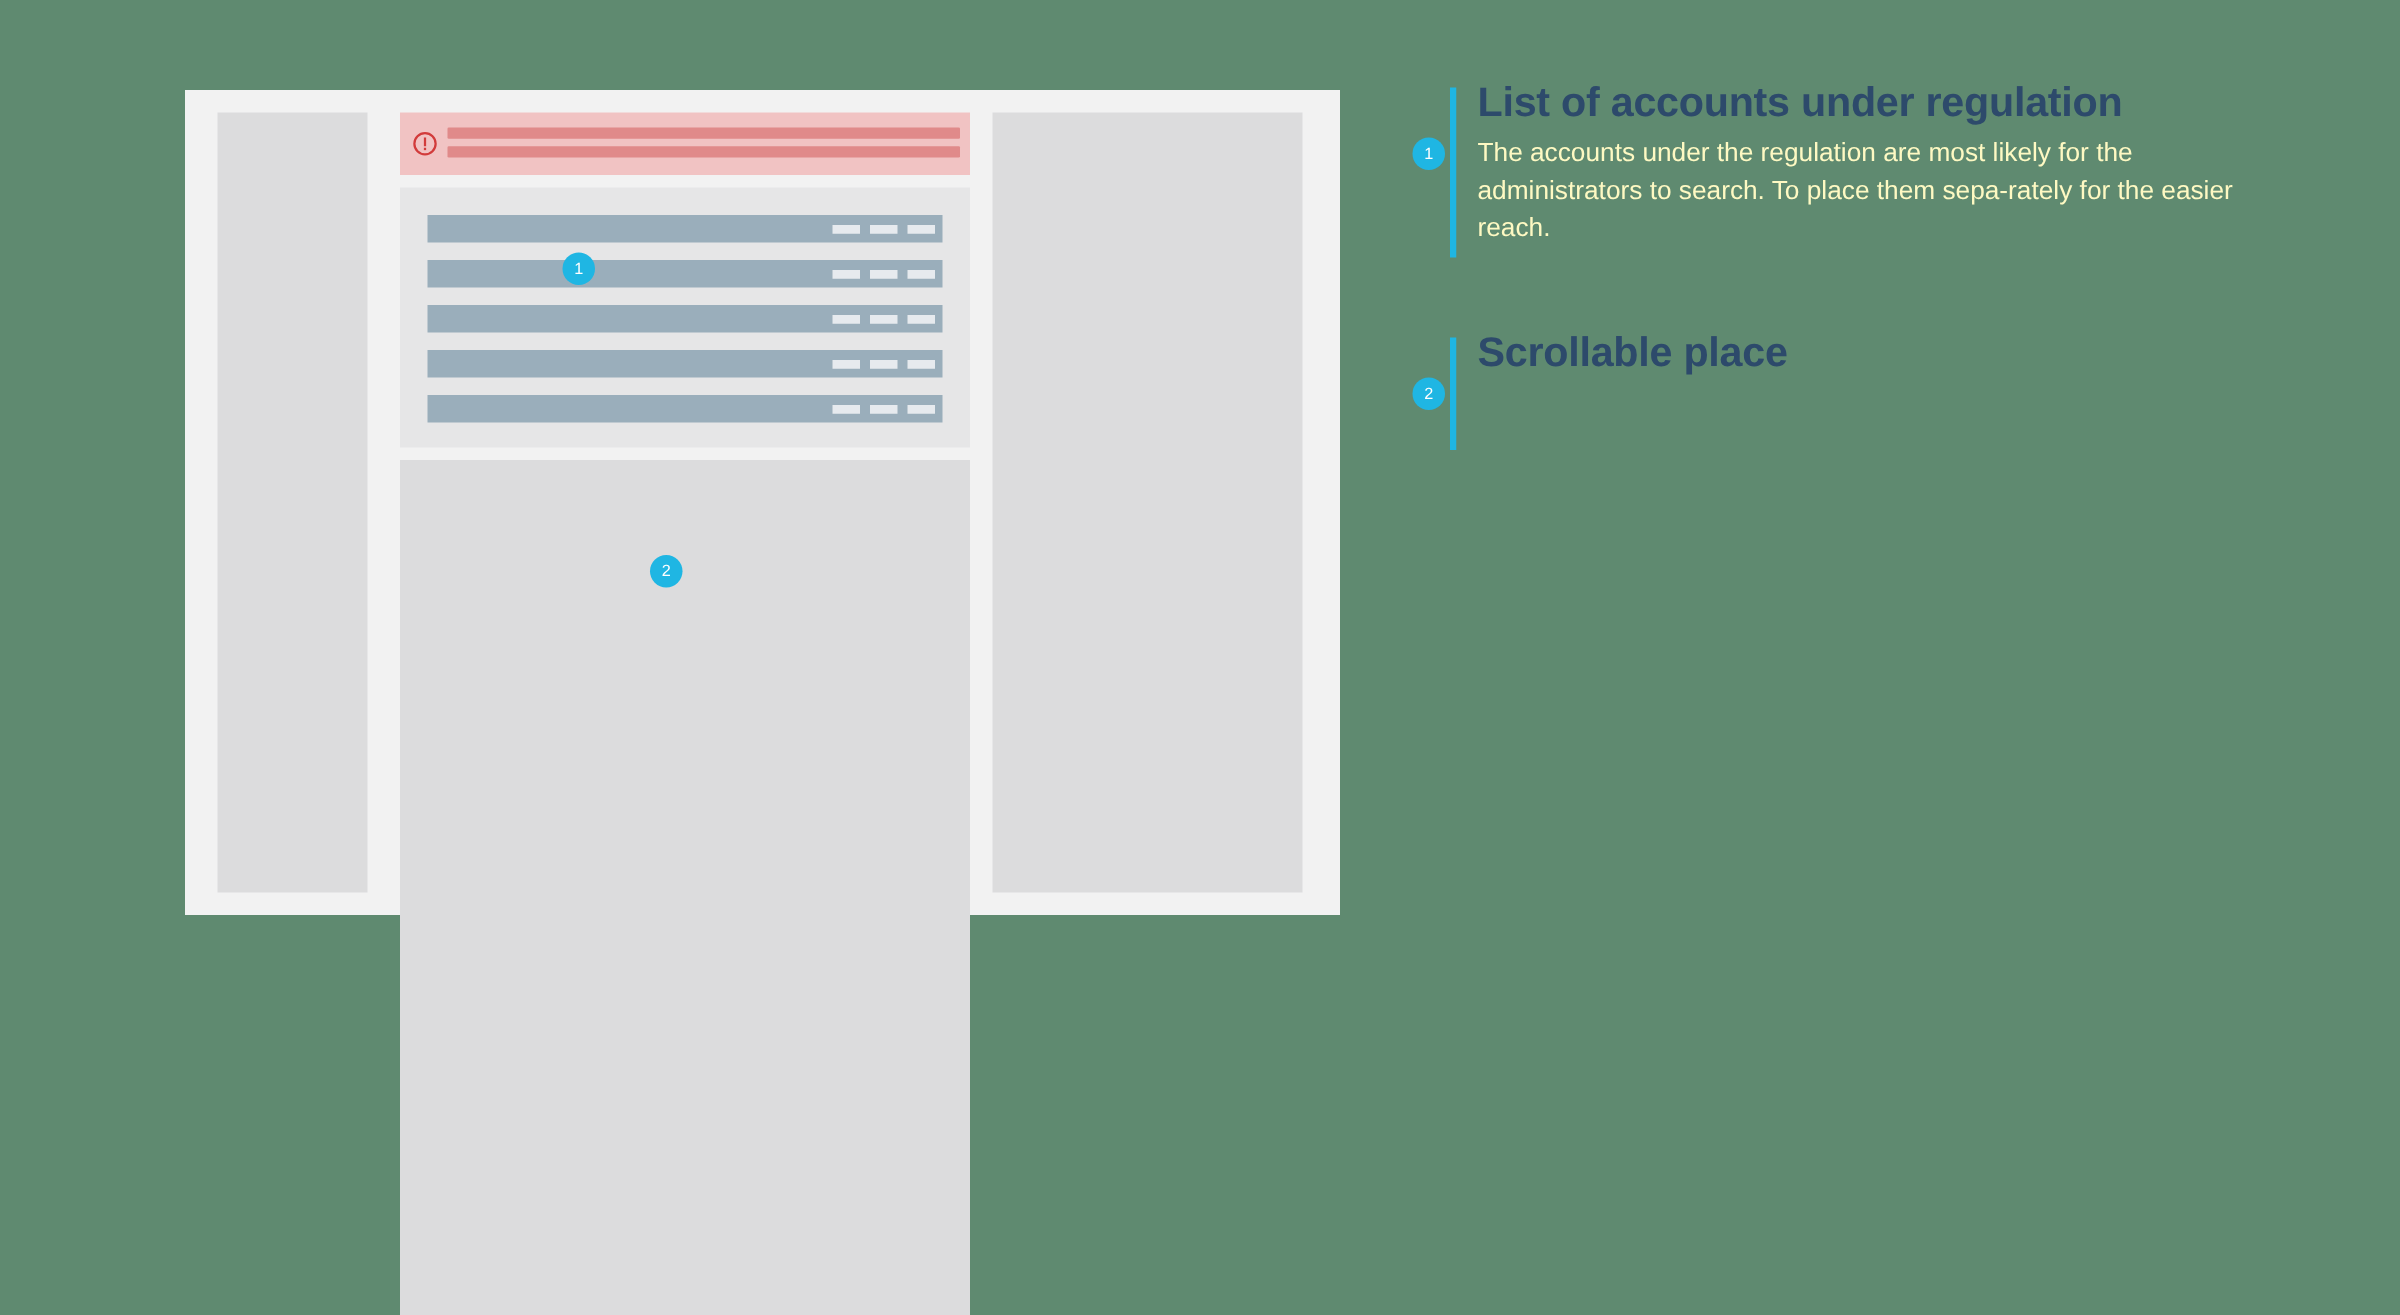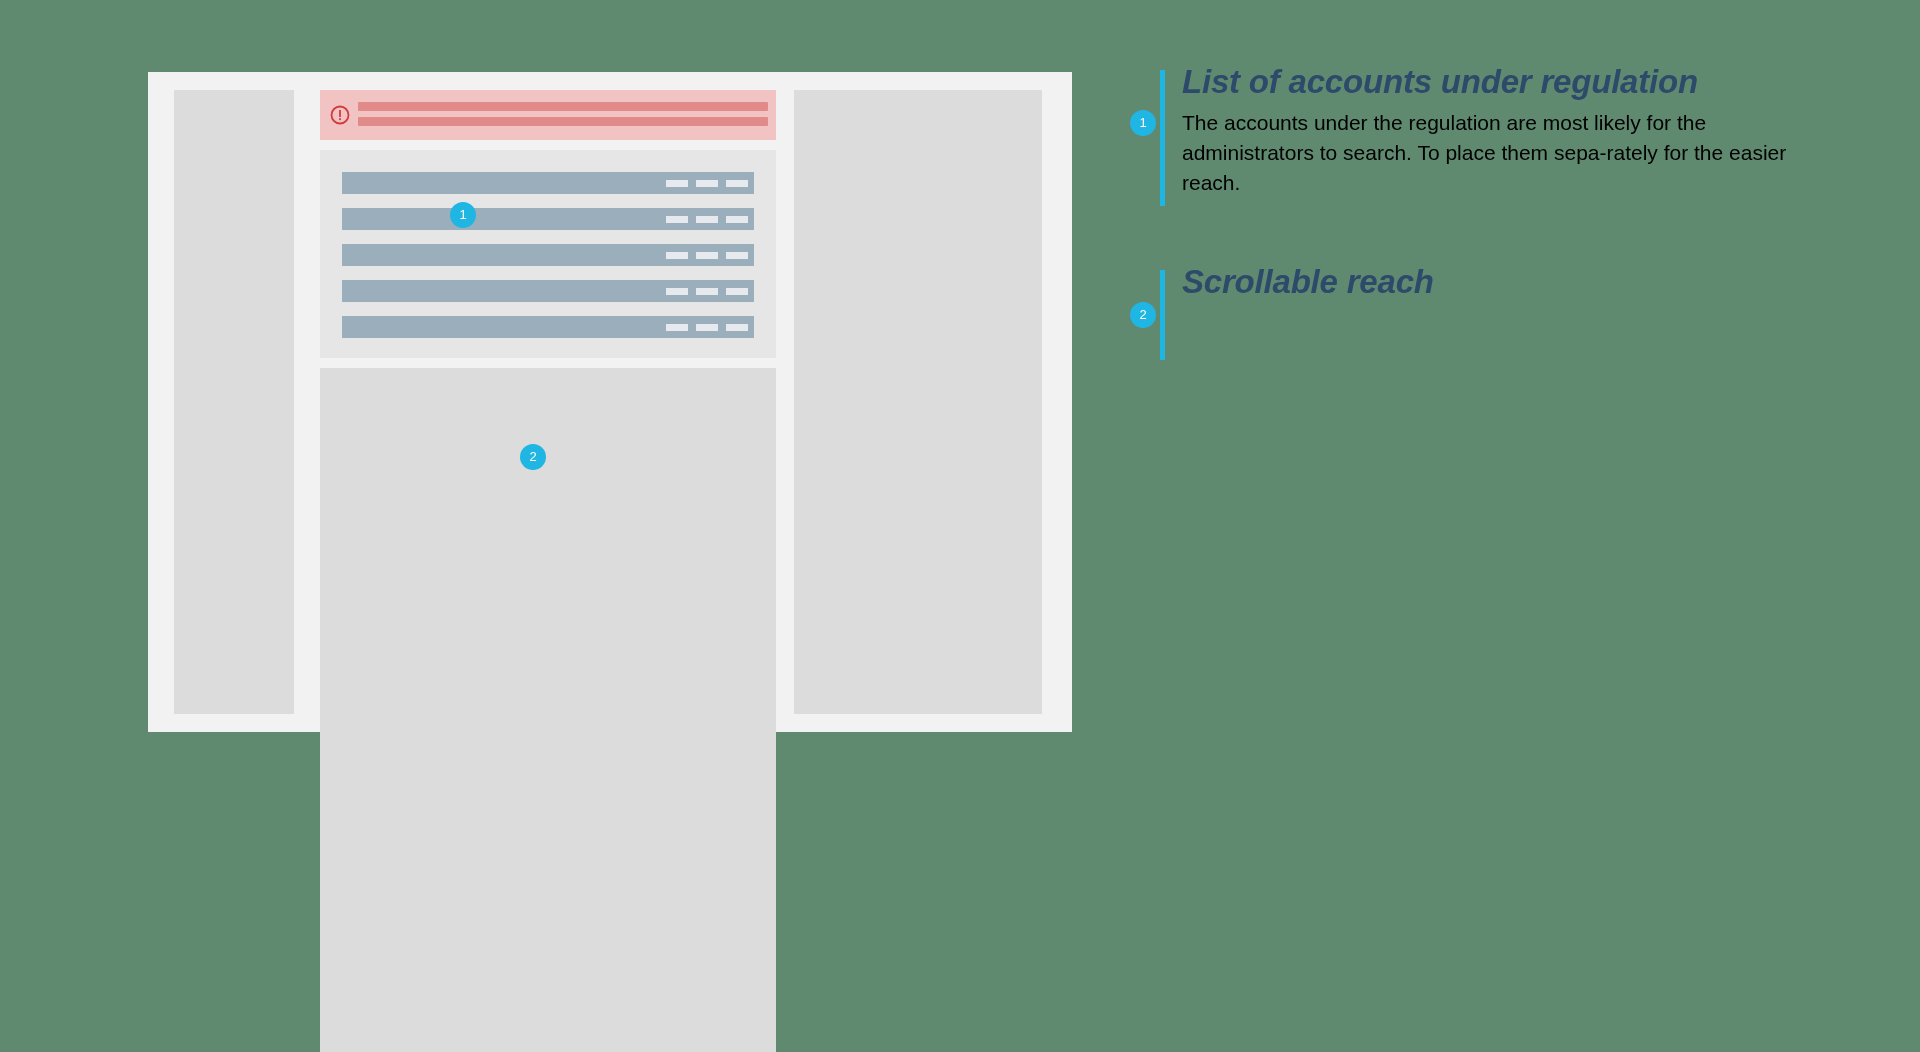--- a/index.html
+++ b/index.html
@@ -161,24 +161,23 @@
   .ann-body {
     margin-left: 52px;
   }
   .ann-title {
     color: #2d4a6b;
     font-size: 33px;
     font-weight: bold;
     line-height: 40px;
     margin: 0 0 6px 0;
     letter-spacing: -0.2px;
-    font-style: italic;
   }
   .ann-text {
-    color: #000000;
+    color: #fef9c3;
     font-size: 21px;
     line-height: 30px;
     margin: 0;
     max-width: 660px;
   }
 </style>
 </head>
 <body>
 
 <div id="wireframe">
@@ -238,15 +237,15 @@
   <div class="ann-body">
     <h2 class="ann-title">List of accounts under regulation</h2>
     <p class="ann-text">The accounts under the regulation are most likely for the administrators to search. To place them sepa-rately for the easier reach.</p>
   </div>
 </div>
 
 <div class="annotation" id="annotation-2">
   <div class="ann-bar"></div>
   <div class="ann-marker">2</div>
   <div class="ann-body">
-    <h2 class="ann-title">Scrollable reach</h2>
+    <h2 class="ann-title">Scrollable place</h2>
   </div>
 </div>
 
 </body></html>

